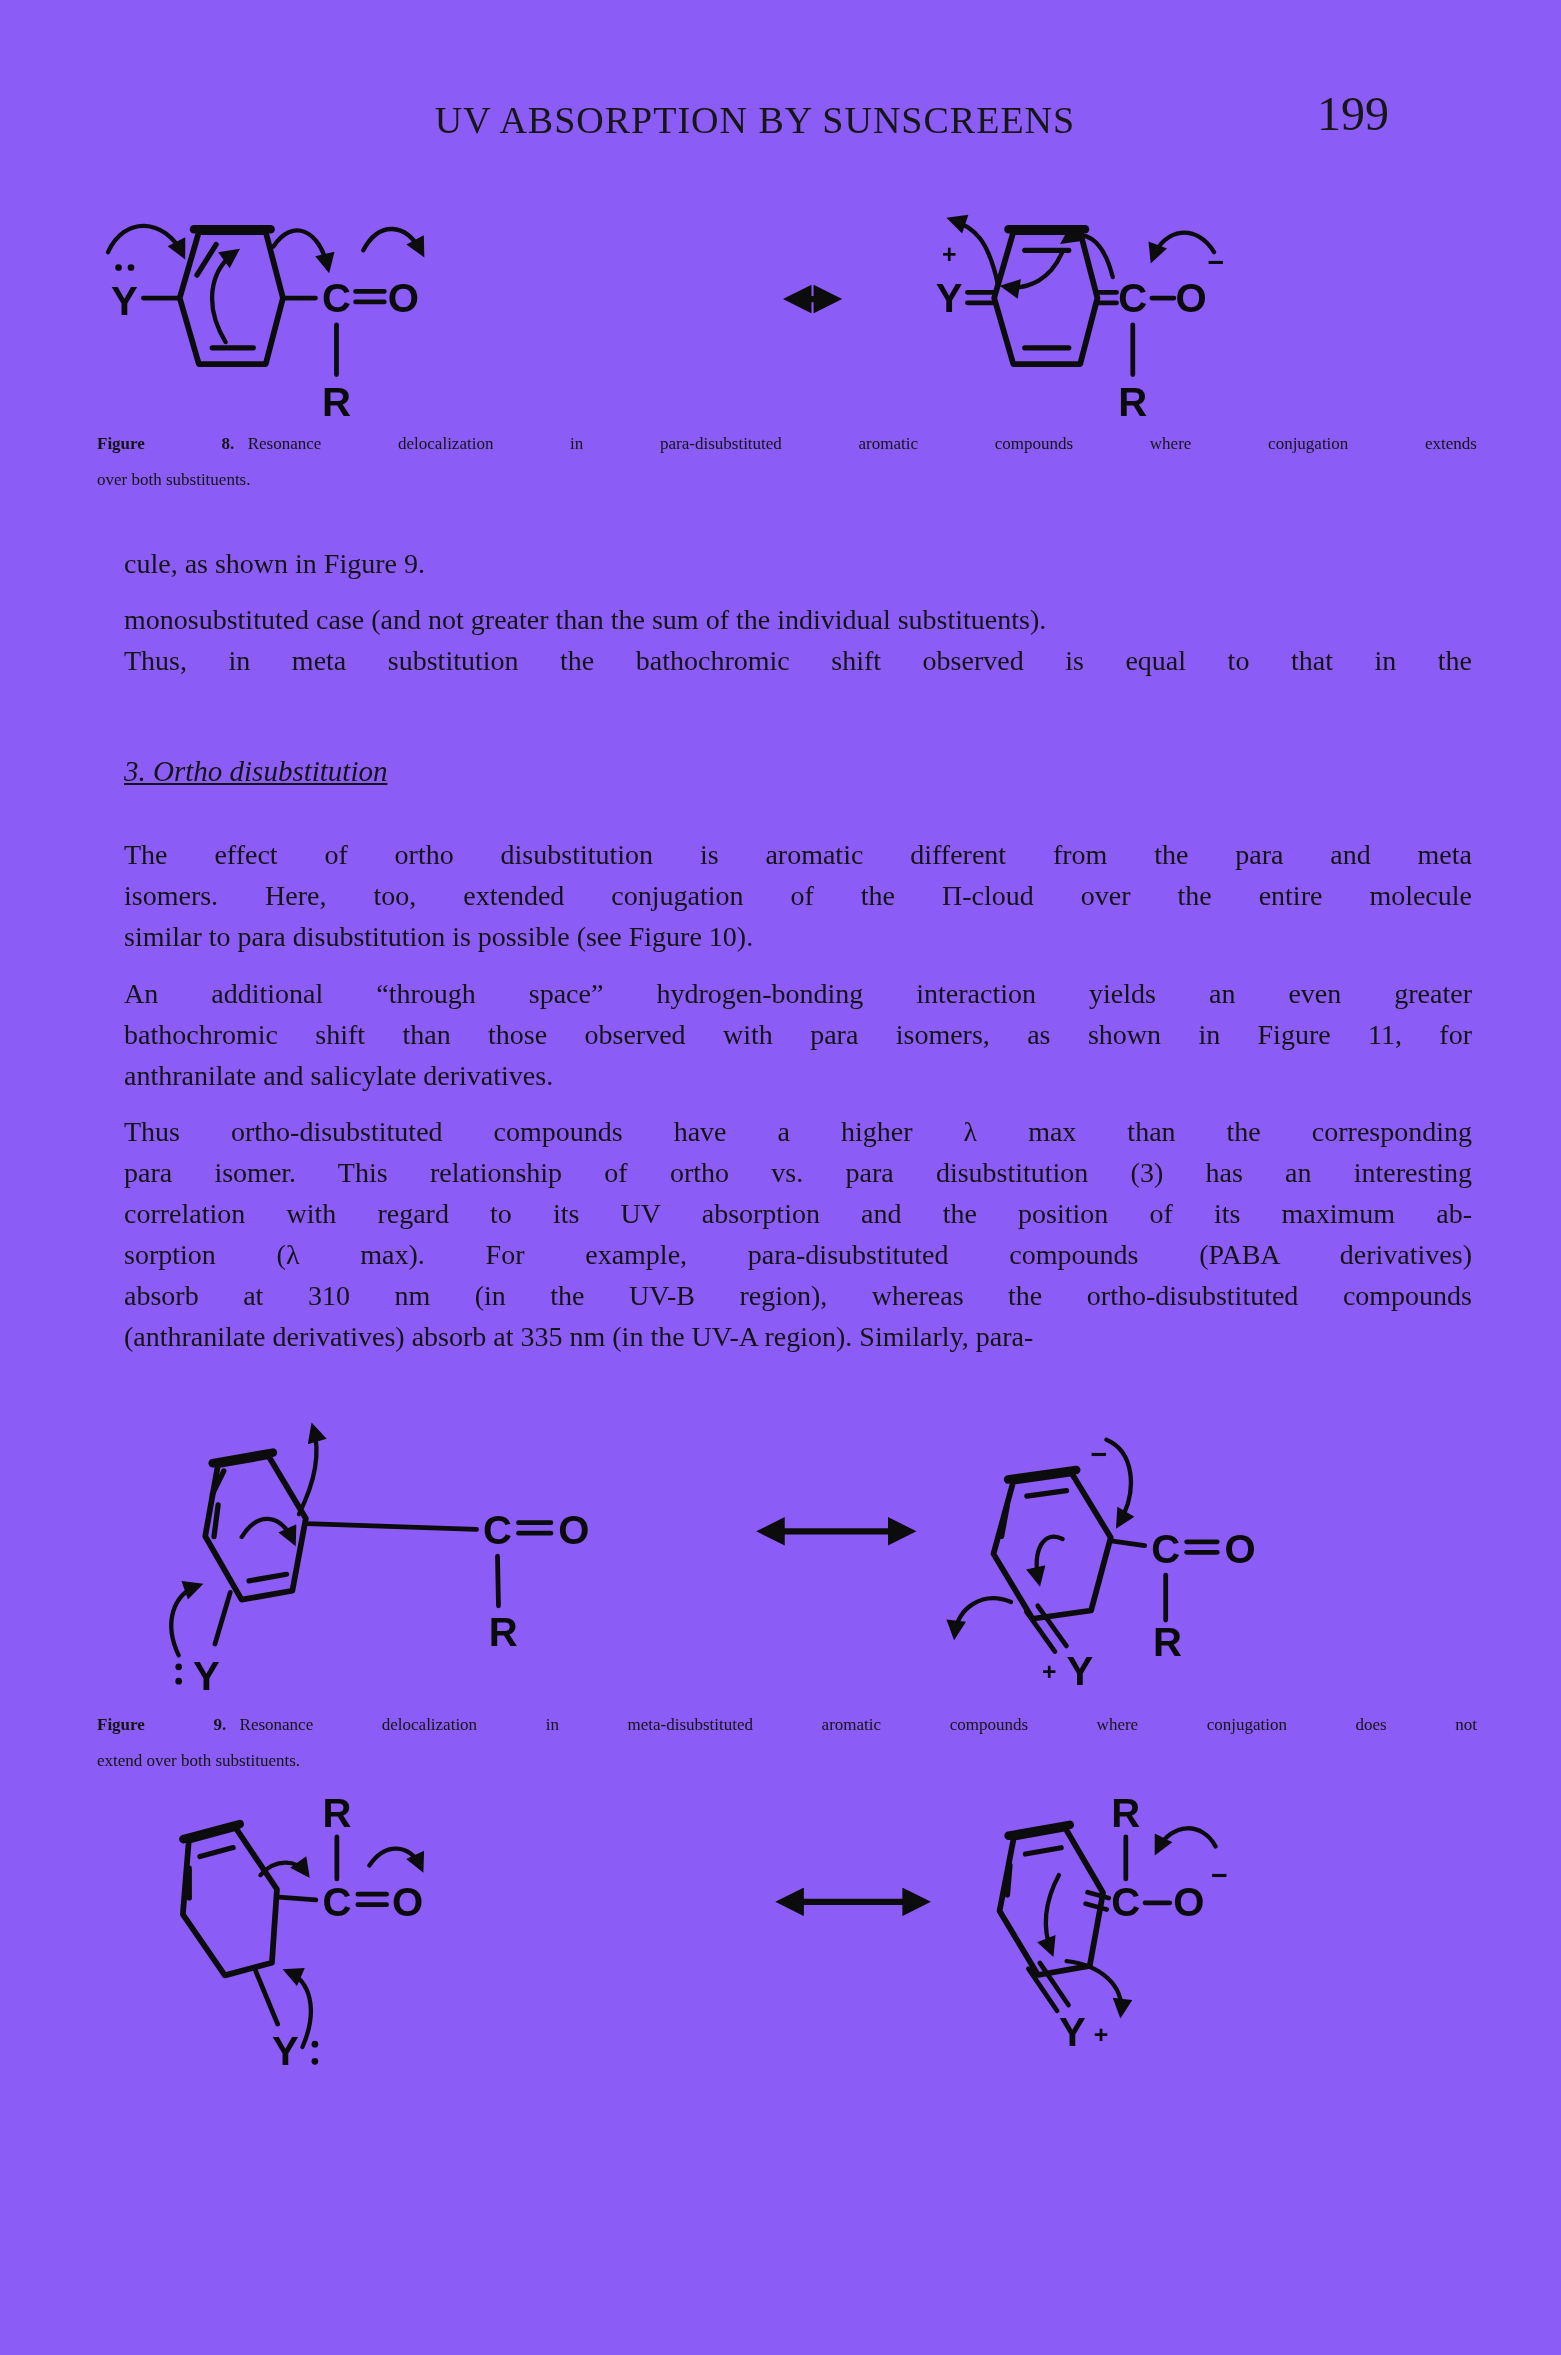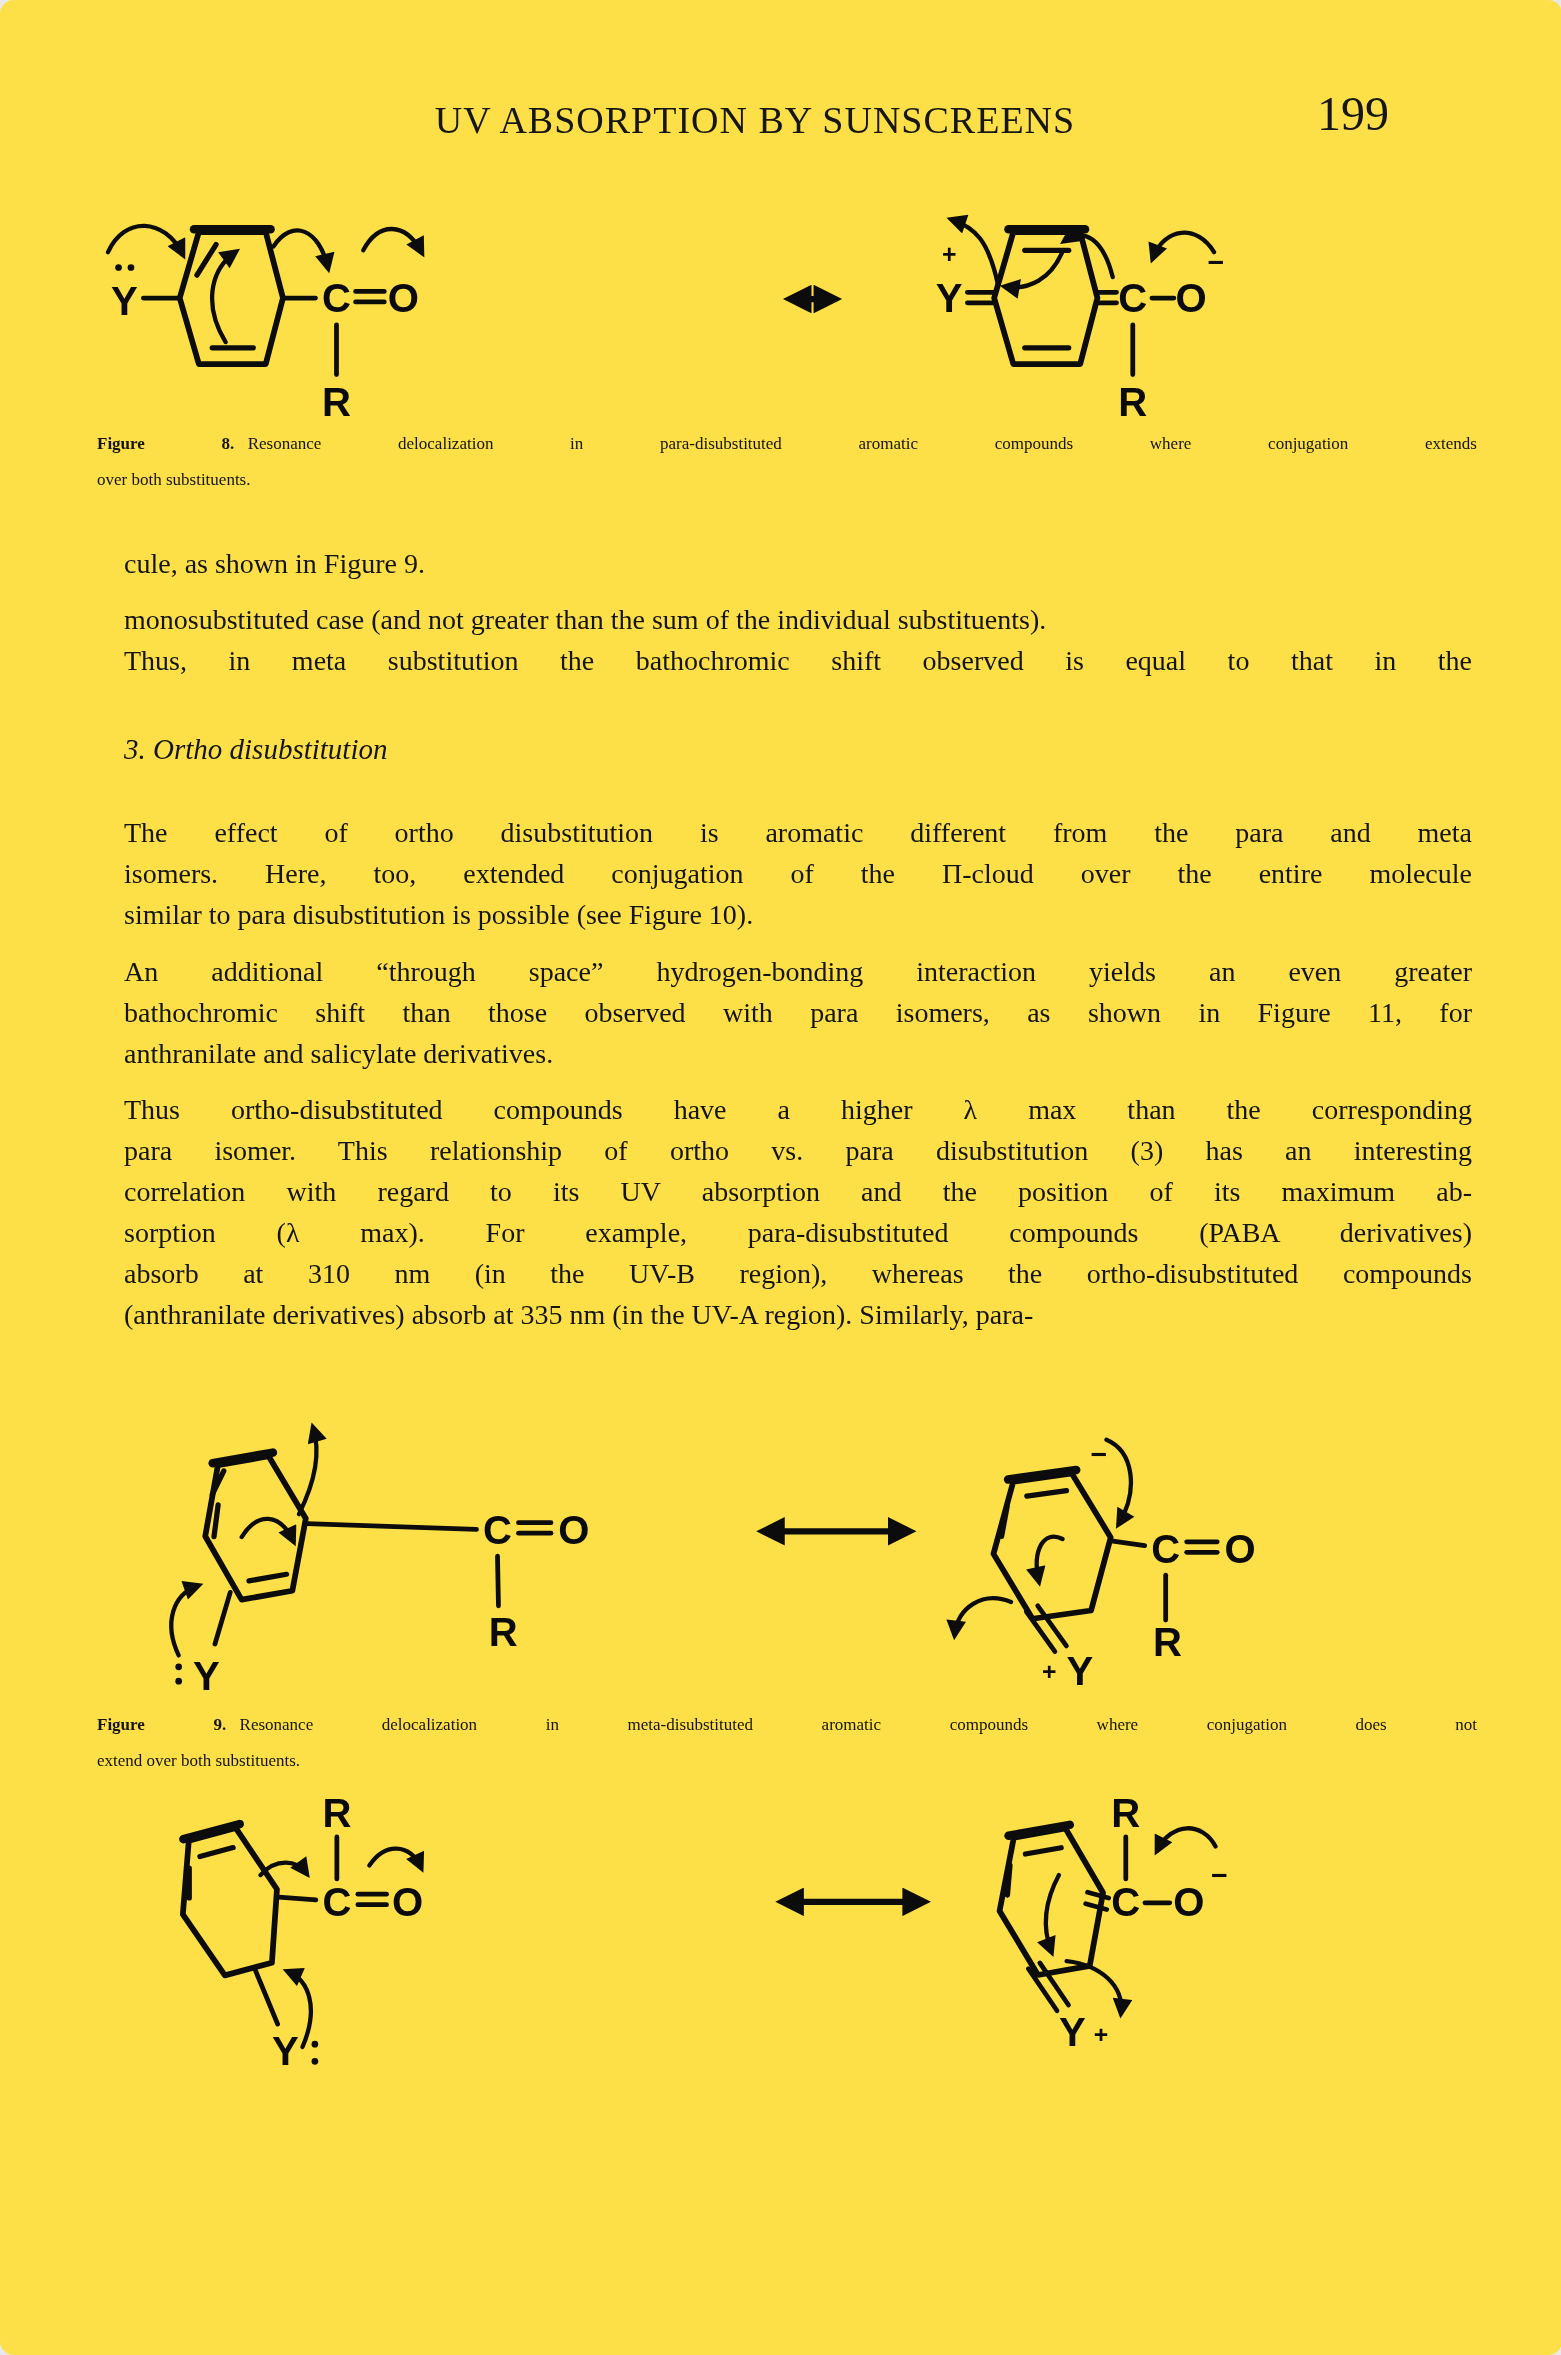--- a/index.html
+++ b/index.html
@@ -1,29 +1,29 @@
 <!DOCTYPE html>
 <html><head>
 <meta charset="utf-8">
 <style>
   html,body{margin:0;padding:0;background:#e8e8e8;}
-  .page{position:relative;width:1562px;height:2355px;background:#fde047;color:#111;
-        font-family:"Liberation Serif","DejaVu Serif",serif;overflow:hidden;border-radius:14px;}
+  .page{position:relative;width:1562px;height:2355px;background:#8b5cf6;color:#111;
+        font-family:"Liberation Serif","DejaVu Serif",serif;overflow:hidden;}
   
   .htitle{position:absolute;left:382px;top:98px;width:746px;text-align:center;
           font-size:38px;letter-spacing:1px;color:#161616;}
   .pageno{position:absolute;left:1317px;top:86px;font-size:48px;color:#161616;font-family:Liberation Serif, serif;}
   
   #body-text{position:absolute;left:124px;top:543px;width:1348px;font-size:28px;
              line-height:41px;color:#141414;}
   .para{margin:0;}
   .para + .para{margin-top:15.3px;}
   .bline{text-align:justify;text-align-last:justify;}
   .bline.last{text-align-last:left;}
-  #section-heading{margin-top:48px;margin-bottom:42px;font-style:italic;font-size:29px;}
+  #section-heading{margin-top:70px;margin-bottom:42px;font-style:italic;font-size:29px;text-decoration:underline;}
   
   .caption{position:absolute;left:97px;width:1380px;font-size:17px;line-height:36px;color:#141414;}
   .cap-line{text-align:justify;text-align-last:justify;}
   .cap-line.last{text-align:right;text-align-last:left;}
   .cap-label{font-weight:bold;margin-right:13.4px;}
   
   svg.fig{position:absolute;left:0;}
   .bond{stroke:#0c0c0c;stroke-width:5;stroke-linecap:round;fill:none;}
   .ring{stroke:#0c0c0c;stroke-width:6;stroke-linejoin:round;fill:none;}
   .hbar{stroke:#0c0c0c;stroke-width:9;stroke-linecap:round;}

